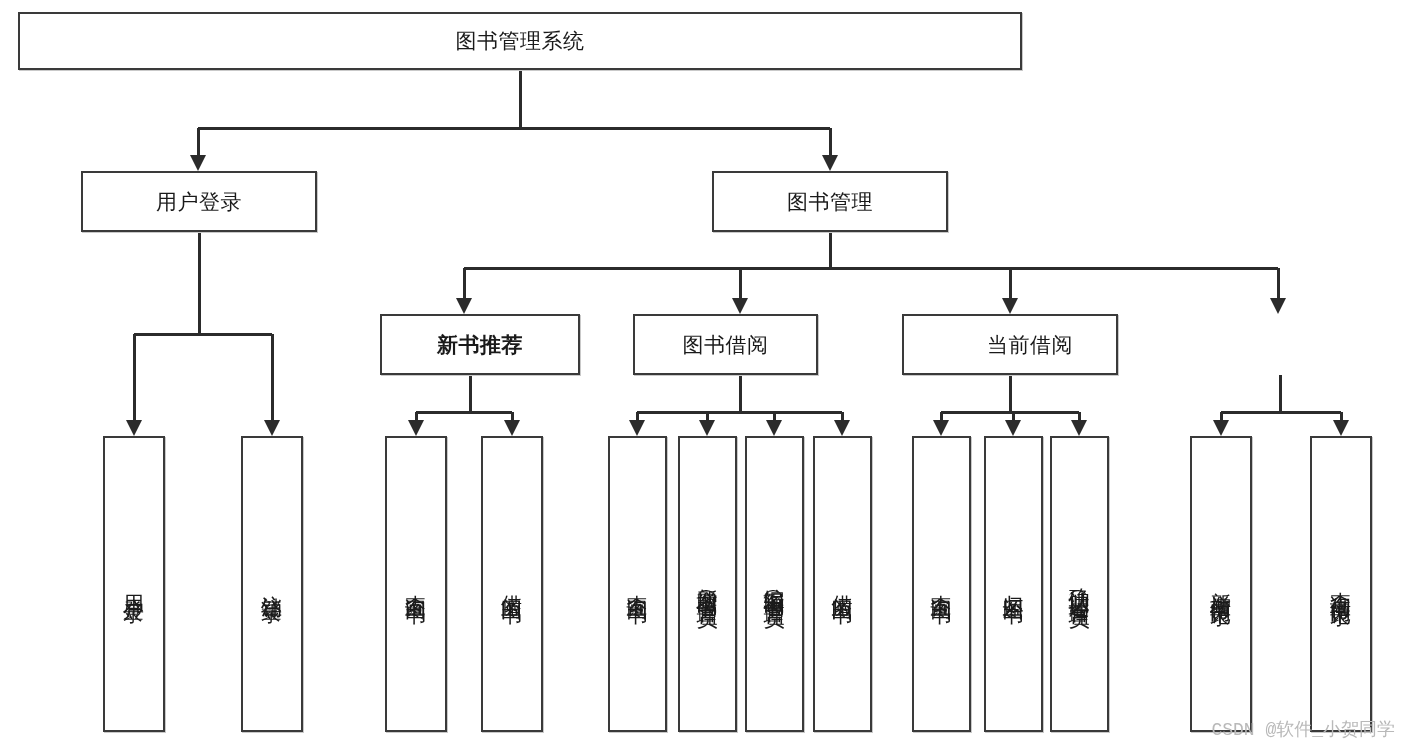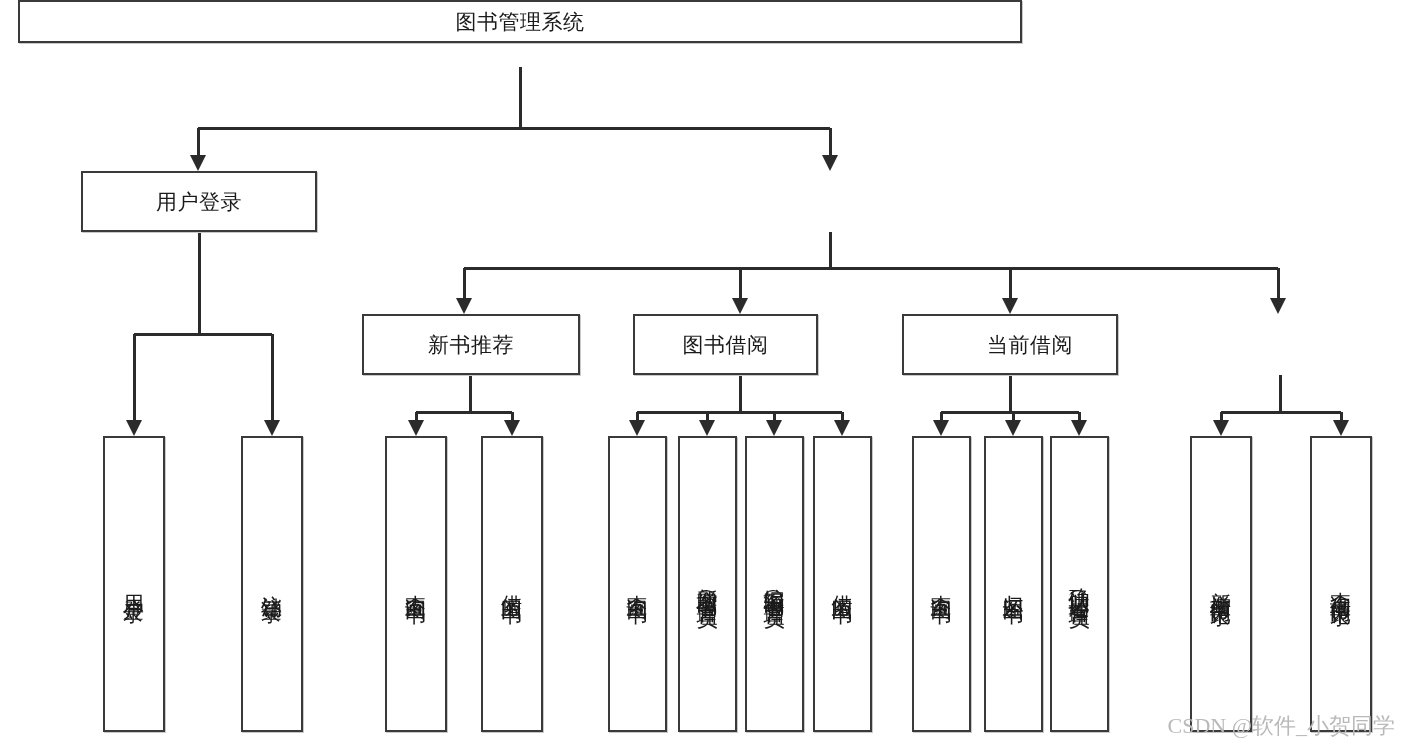--- a/index.html
+++ b/index.html
@@ -60,24 +60,24 @@
   }
   .node-v .vlabel {
     writing-mode: vertical-rl;
     text-orientation: upright;
     display: block;
   }
   #watermark {
     position: absolute;
     right: 10px;
     bottom: 6px;
-    font-size: 22px;
+    font-size: 18px;
     color: #b9b9b9;
     white-space: nowrap;
-    font-family: Liberation Serif, serif;
+    font-family: Liberation Mono, monospace;
     margin-left: 20px;
   }
 </style>
 </head>
 <body>
 
 <div id="stage">
 
   <svg id="diagram-svg" viewBox="0 0 1405 747" xmlns="http://www.w3.org/2000/svg">
       <line x1="520" y1="67" x2="520" y2="128" stroke="#2b2b2b" stroke-width="3" shape-rendering="crispEdges"></line>
@@ -129,29 +129,32 @@
       <line x1="1280" y1="375" x2="1280" y2="412" stroke="#2b2b2b" stroke-width="3" shape-rendering="crispEdges"></line>
       <line x1="1221" y1="412" x2="1341" y2="412" stroke="#2b2b2b" stroke-width="3" shape-rendering="crispEdges"></line>
       <line x1="1221" y1="412" x2="1221" y2="422" stroke="#2b2b2b" stroke-width="3" shape-rendering="crispEdges"></line>
       <polygon points="1213,420 1229,420 1221,436" fill="#2b2b2b"></polygon>
       <line x1="1341" y1="412" x2="1341" y2="422" stroke="#2b2b2b" stroke-width="3" shape-rendering="crispEdges"></line>
       <polygon points="1333,420 1349,420 1341,436" fill="#2b2b2b"></polygon>
     </svg>
 
   <div class="node-layer">
 
-    <div class="node node-h" style="left: 18px; top: 0; width: 1004px; height: 43px; text-align: right;">
+    <div class="node node-h" style="left: 18px; top: 12px; width: 1004px; height: 58px; text-align: right;">
       <span>图书管理系统</span>
     </div>
 
     <div class="node node-h" style="left: 81px; top: 171px; width: 236px; height: 61px;">
       <span>用户登录</span>
     </div>
-
-    <div class="node node-h" style="left: 362px; top: 314px; width: 218px; height: 61px;">
+    <div class="node node-h" style="left: 712px; top: 171px; width: 236px; height: 61px;">
+      <span>图书管理</span>
+    </div>
+
+    <div class="node node-h" style="left: 380px; top: 314px; width: 200px; height: 61px; font-weight: bold;">
       <span>新书推荐</span>
     </div>
     <div class="node node-h" style="left: 633px; top: 314px; width: 185px; height: 61px;">
       <span>图书借阅</span>
     </div>
     <div class="node node-h" style="left: 902px; top: 314px; width: 216px; height: 61px; padding-left: 40px;">
       <span>当前借阅</span>
     </div>
 
     <div class="node node-v" style="left: 103px; top: 436px; width: 62px; height: 296px;">

